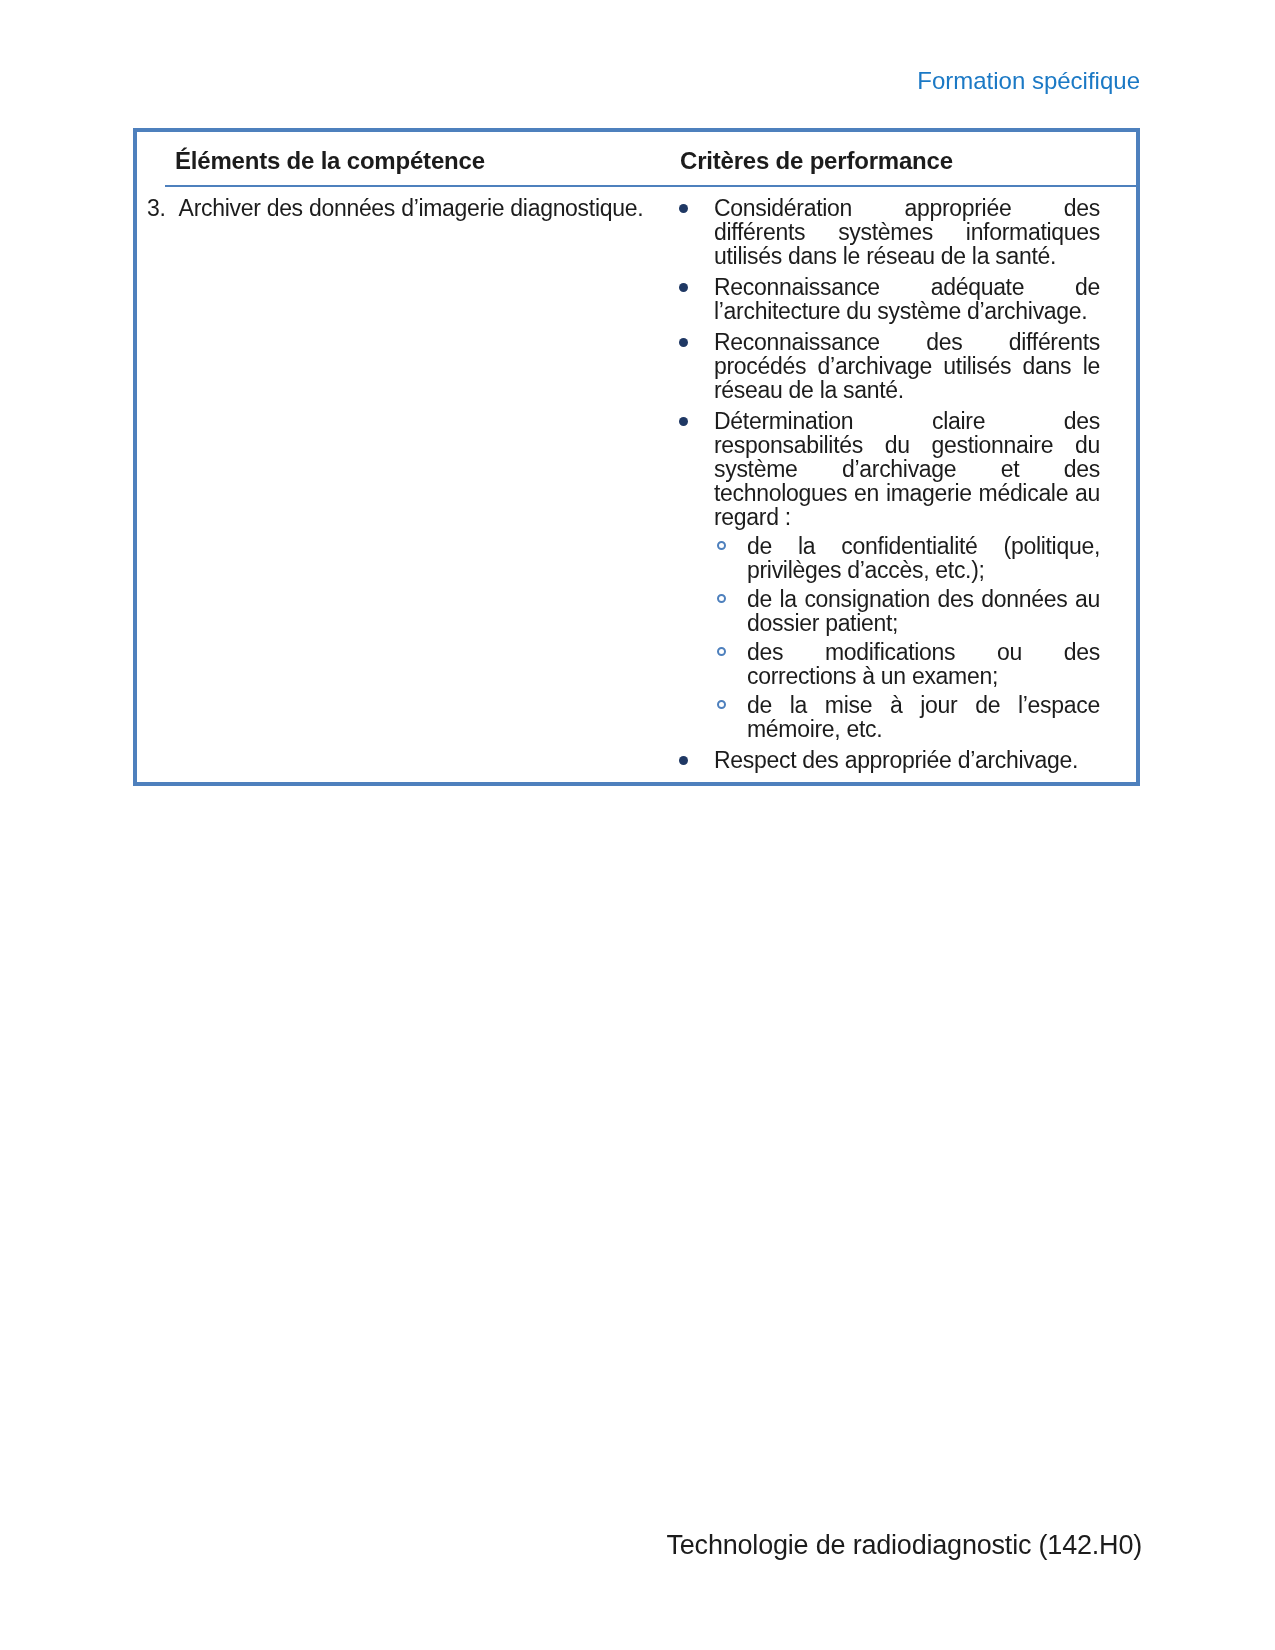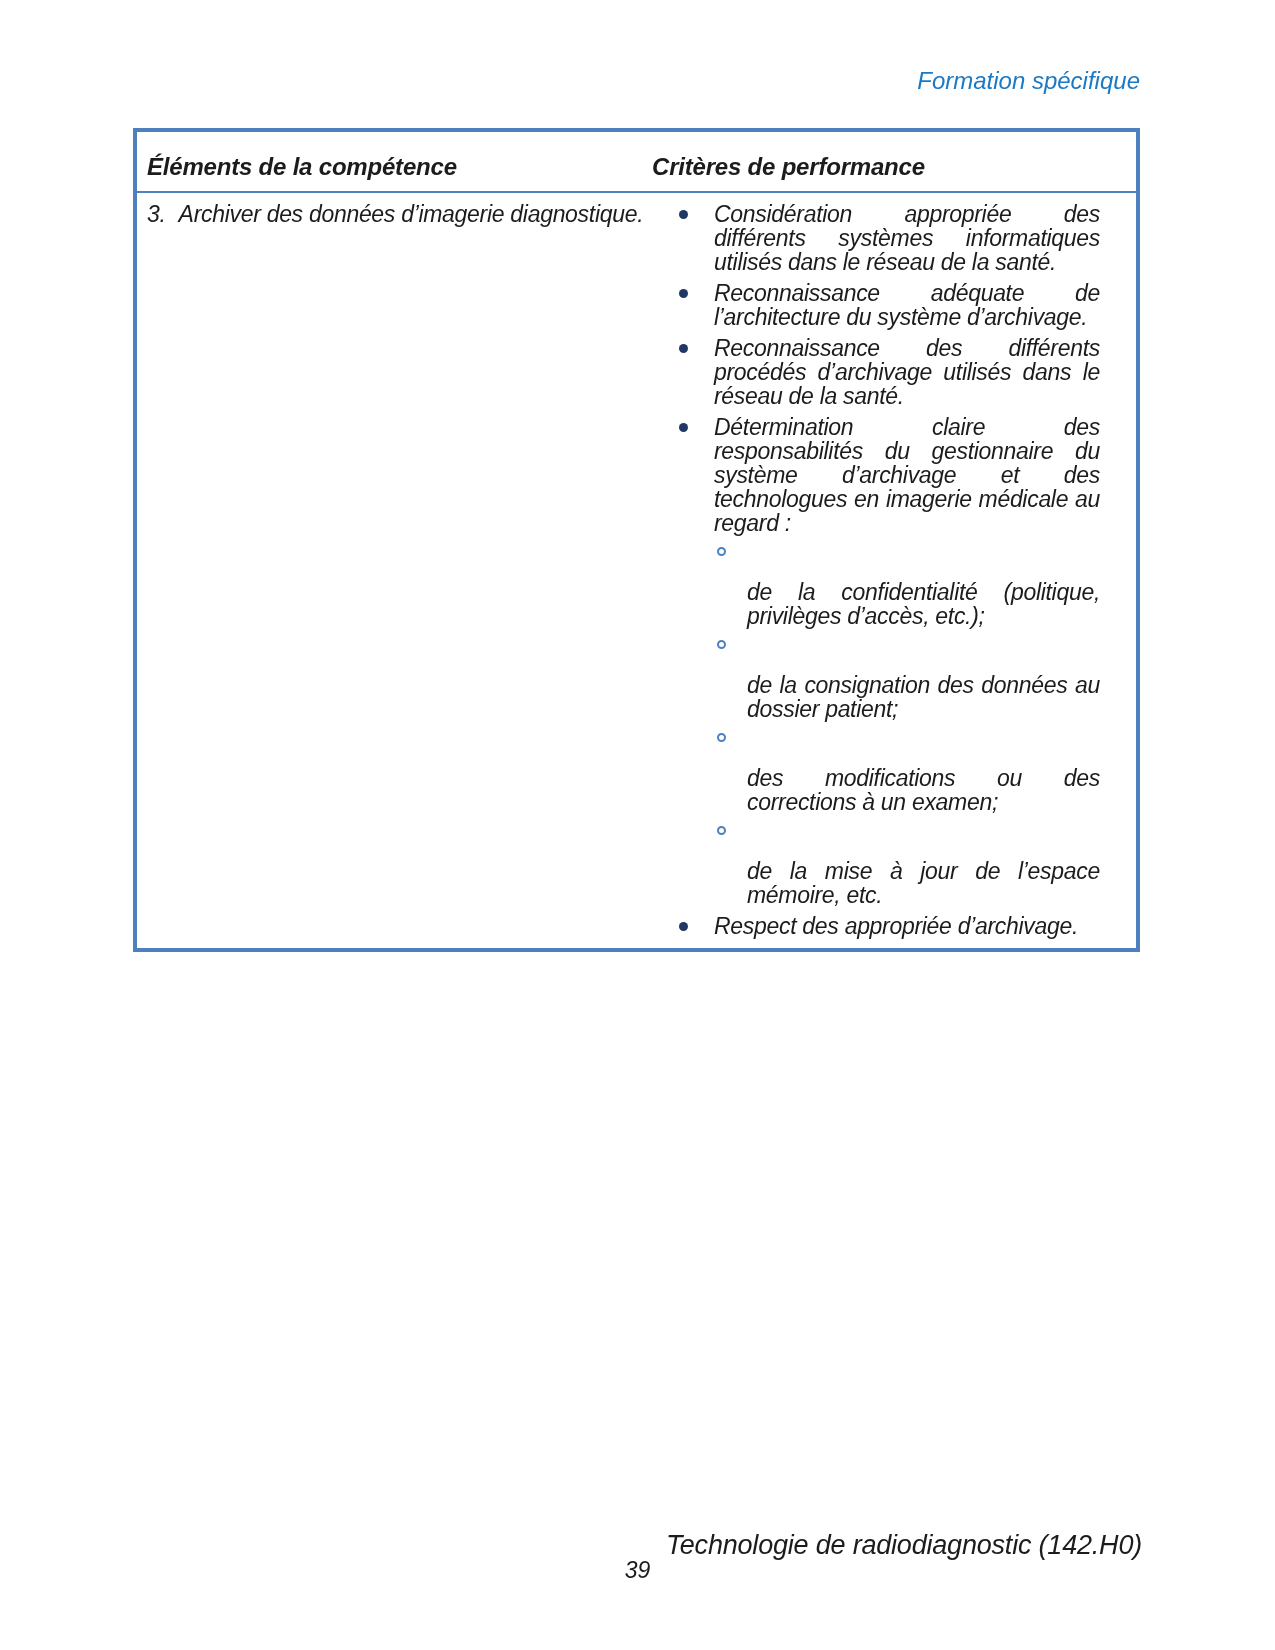--- a/index.html
+++ b/index.html
@@ -2,21 +2,21 @@
 <html style="--accent-blue: #1b79c5; --table-border: #4e80bd; --bullet: #1f3864; --sub-bullet: #4e80bd; --text: #1c1c1c;"><head>
 <meta charset="utf-8">
 <style>
   :root{
     --accent-blue:#1b79c5;
     --table-border:#4e80bd;
     --bullet:#1f3864;
     --sub-bullet:#4e80bd;
     --text:#1c1c1c;
   }
-  *{margin:0;padding:0;box-sizing:border-box;font-style:italic;}
+  *{margin:0;padding:0;box-sizing:border-box;}
   html,body{background:#e8e8e8;}
   .page{
     position:relative;
     width:1275px;height:1650px;
     background:#ffffff;
     margin:0 auto;
     font-family:"Liberation Sans","DejaVu Sans",sans-serif;
     color:var(--text);
     overflow:hidden;
   }
@@ -27,21 +27,22 @@
   }
   .ctable{
     position:absolute;left:133px;top:128px;
     width:1007px;
     border:4px solid var(--table-border);
     background:#fff;
   }
   .thead{
     display:flex;
     border-bottom:2px solid var(--table-border);
-    padding:22px 0 11px 0;
+    padding:16px 0 11px 0;
+    margin-left:28px;
   }
   .th{font-weight:bold;font-size:24px;line-height:26px;letter-spacing:-0.2px;}
   .col-left{width:487px;flex:none;padding-left:10px;}
   .col-right{flex:1;padding-left:28px;padding-right:36px;}
   .tbody{
     display:flex;
     padding:9px 0 10px 0;
   }
   .body-text{font-size:23px;line-height:24px;letter-spacing:-0.3px;}
   .element-cell{display:flex;white-space:nowrap;}
@@ -55,21 +56,21 @@
   }
   .cbody{flex:1;margin-left:26px;}
   .ctext{text-align:justify;}
   .sub{display:flex;margin-top:5px;}
   .circle{
     flex:none;width:9px;height:9px;border-radius:50%;
     border:2px solid var(--sub-bullet);
     background:transparent;
     margin:7px 0 0 3px;
   }
-  .stext{flex:1;margin-left:21px;text-align:justify;margin-top:40px;}
+  .stext{flex:1;margin-left:21px;text-align:justify;}
   .doc-footer{
     position:absolute;top:1533px;right:133px;
     font-size:27px;line-height:25px;letter-spacing:-0.2px;
   }
   .page-number{
     position:absolute;top:1558px;left:0;width:1275px;
     text-align:center;
     font-size:23px;line-height:25px;
   }
 </style>
@@ -138,15 +139,14 @@
                 <div class="ctext">Respect des appropriée d’archivage.</div>
               </div>
             </div>
           </div>
       </div>
     </div>
   </div>
 
   <div class="doc-footer">Technologie de radiodiagnostic (142.H0)</div>
 
-  <div class="page-number">39</div>
 
 </div>
 
 </body></html>

